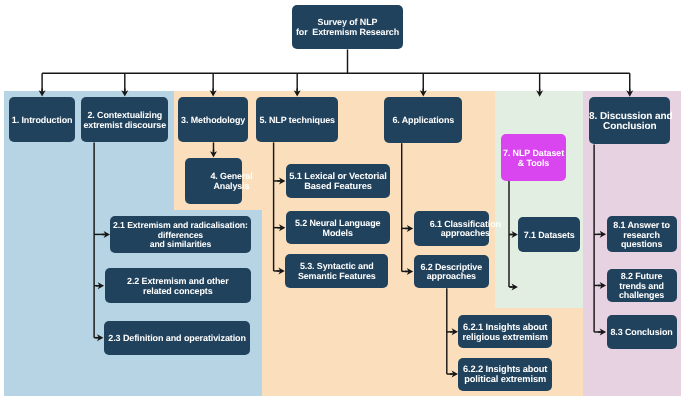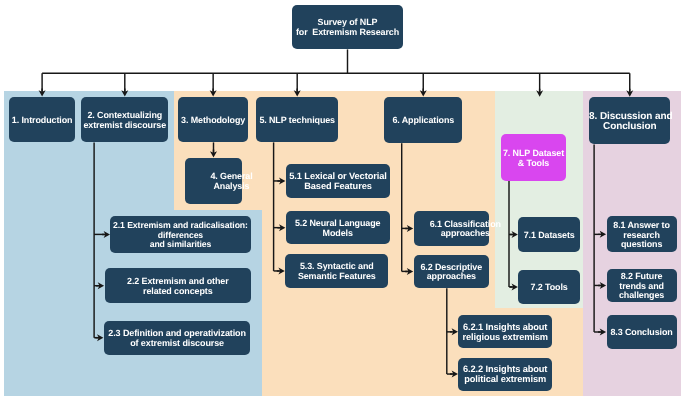--- a/index.html
+++ b/index.html
@@ -140,21 +140,20 @@
     </div>
     <div class="node" style="left: 104.5px; top: 268.4px; width: 146.6px; height: 34.6px; background: rgb(33, 66, 92); color: rgb(255, 255, 255); font-size: 8.95px; line-height: 9.6px;">
       <div style="width: 100%; transform: translateY(0.9px); will-change: opacity;">
         <span>2.2 Extremism and other</span>
         <span>related concepts</span>
       </div>
     </div>
     <div class="node" style="left: 103.8px; top: 320.7px; width: 146.6px; height: 33.9px; background: rgb(33, 66, 92); color: rgb(255, 255, 255); font-size: 9px; line-height: 9.6px;">
       <div style="width: 100%; transform: translateY(0.9px); will-change: opacity;">
         <span>2.3 Definition and operativization</span>
-        <span>of extremist discourse</span>
       </div>
     </div>
     <div class="node" style="left: 285.8px; top: 164.2px; width: 104.4px; height: 33.5px; background: rgb(33, 66, 92); color: rgb(255, 255, 255); font-size: 9.25px; line-height: 9.6px; justify-content: center;">
       <div style="width: 100%; transform: translateY(0.9px); will-change: opacity;">
         <span>5.1 Lexical or Vectorial</span>
         <span>Based Features</span>
       </div>
     </div>
     <div class="node" style="left: 285.8px; top: 211px; width: 103.8px; height: 33.3px; background: rgb(33, 66, 92); color: rgb(255, 255, 255); font-size: 8.95px; line-height: 9.6px;">
       <div style="width: 100%; transform: translateY(0.9px); will-change: opacity;">
@@ -190,25 +189,20 @@
       <div style="width: 100%; transform: translateY(0.9px); will-change: opacity;">
         <span>6.2.2 Insights about</span>
         <span>political extremism</span>
       </div>
     </div>
     <div class="node" style="left: 518.3px; top: 217px; width: 61.7px; height: 35px; background: rgb(33, 66, 92); color: rgb(255, 255, 255); font-size: 8.95px; line-height: 9.6px;">
       <div style="width: 100%; transform: translateY(0.9px); will-change: opacity;">
         <span>7.1 Datasets</span>
       </div>
     </div>
-    <div class="node" style="left: 518.3px; top: 270px; width: 61.7px; height: 33.8px; background: rgb(33, 66, 92); color: rgb(255, 255, 255); font-size: 8.95px; line-height: 9.6px;">
-      <div style="width: 100%; transform: translateY(0.9px); will-change: opacity;">
-        <span>7.2 Tools</span>
-      </div>
-    </div>
     <div class="node" style="left: 606.5px; top: 216.2px; width: 70.2px; height: 36.3px; background: rgb(33, 66, 92); color: rgb(255, 255, 255); font-size: 8.95px; line-height: 9.6px;">
       <div style="width: 100%; transform: translateY(0.9px); will-change: opacity;">
         <span>8.1 Answer to</span>
         <span>research</span>
         <span>questions</span>
       </div>
     </div>
     <div class="node" style="left: 606.5px; top: 268.5px; width: 70.2px; height: 33.9px; background: rgb(33, 66, 92); color: rgb(255, 255, 255); font-size: 8.95px; line-height: 9.6px;">
       <div style="width: 100%; transform: translateY(0.9px); will-change: opacity;">
         <span>8.2 Future</span>

